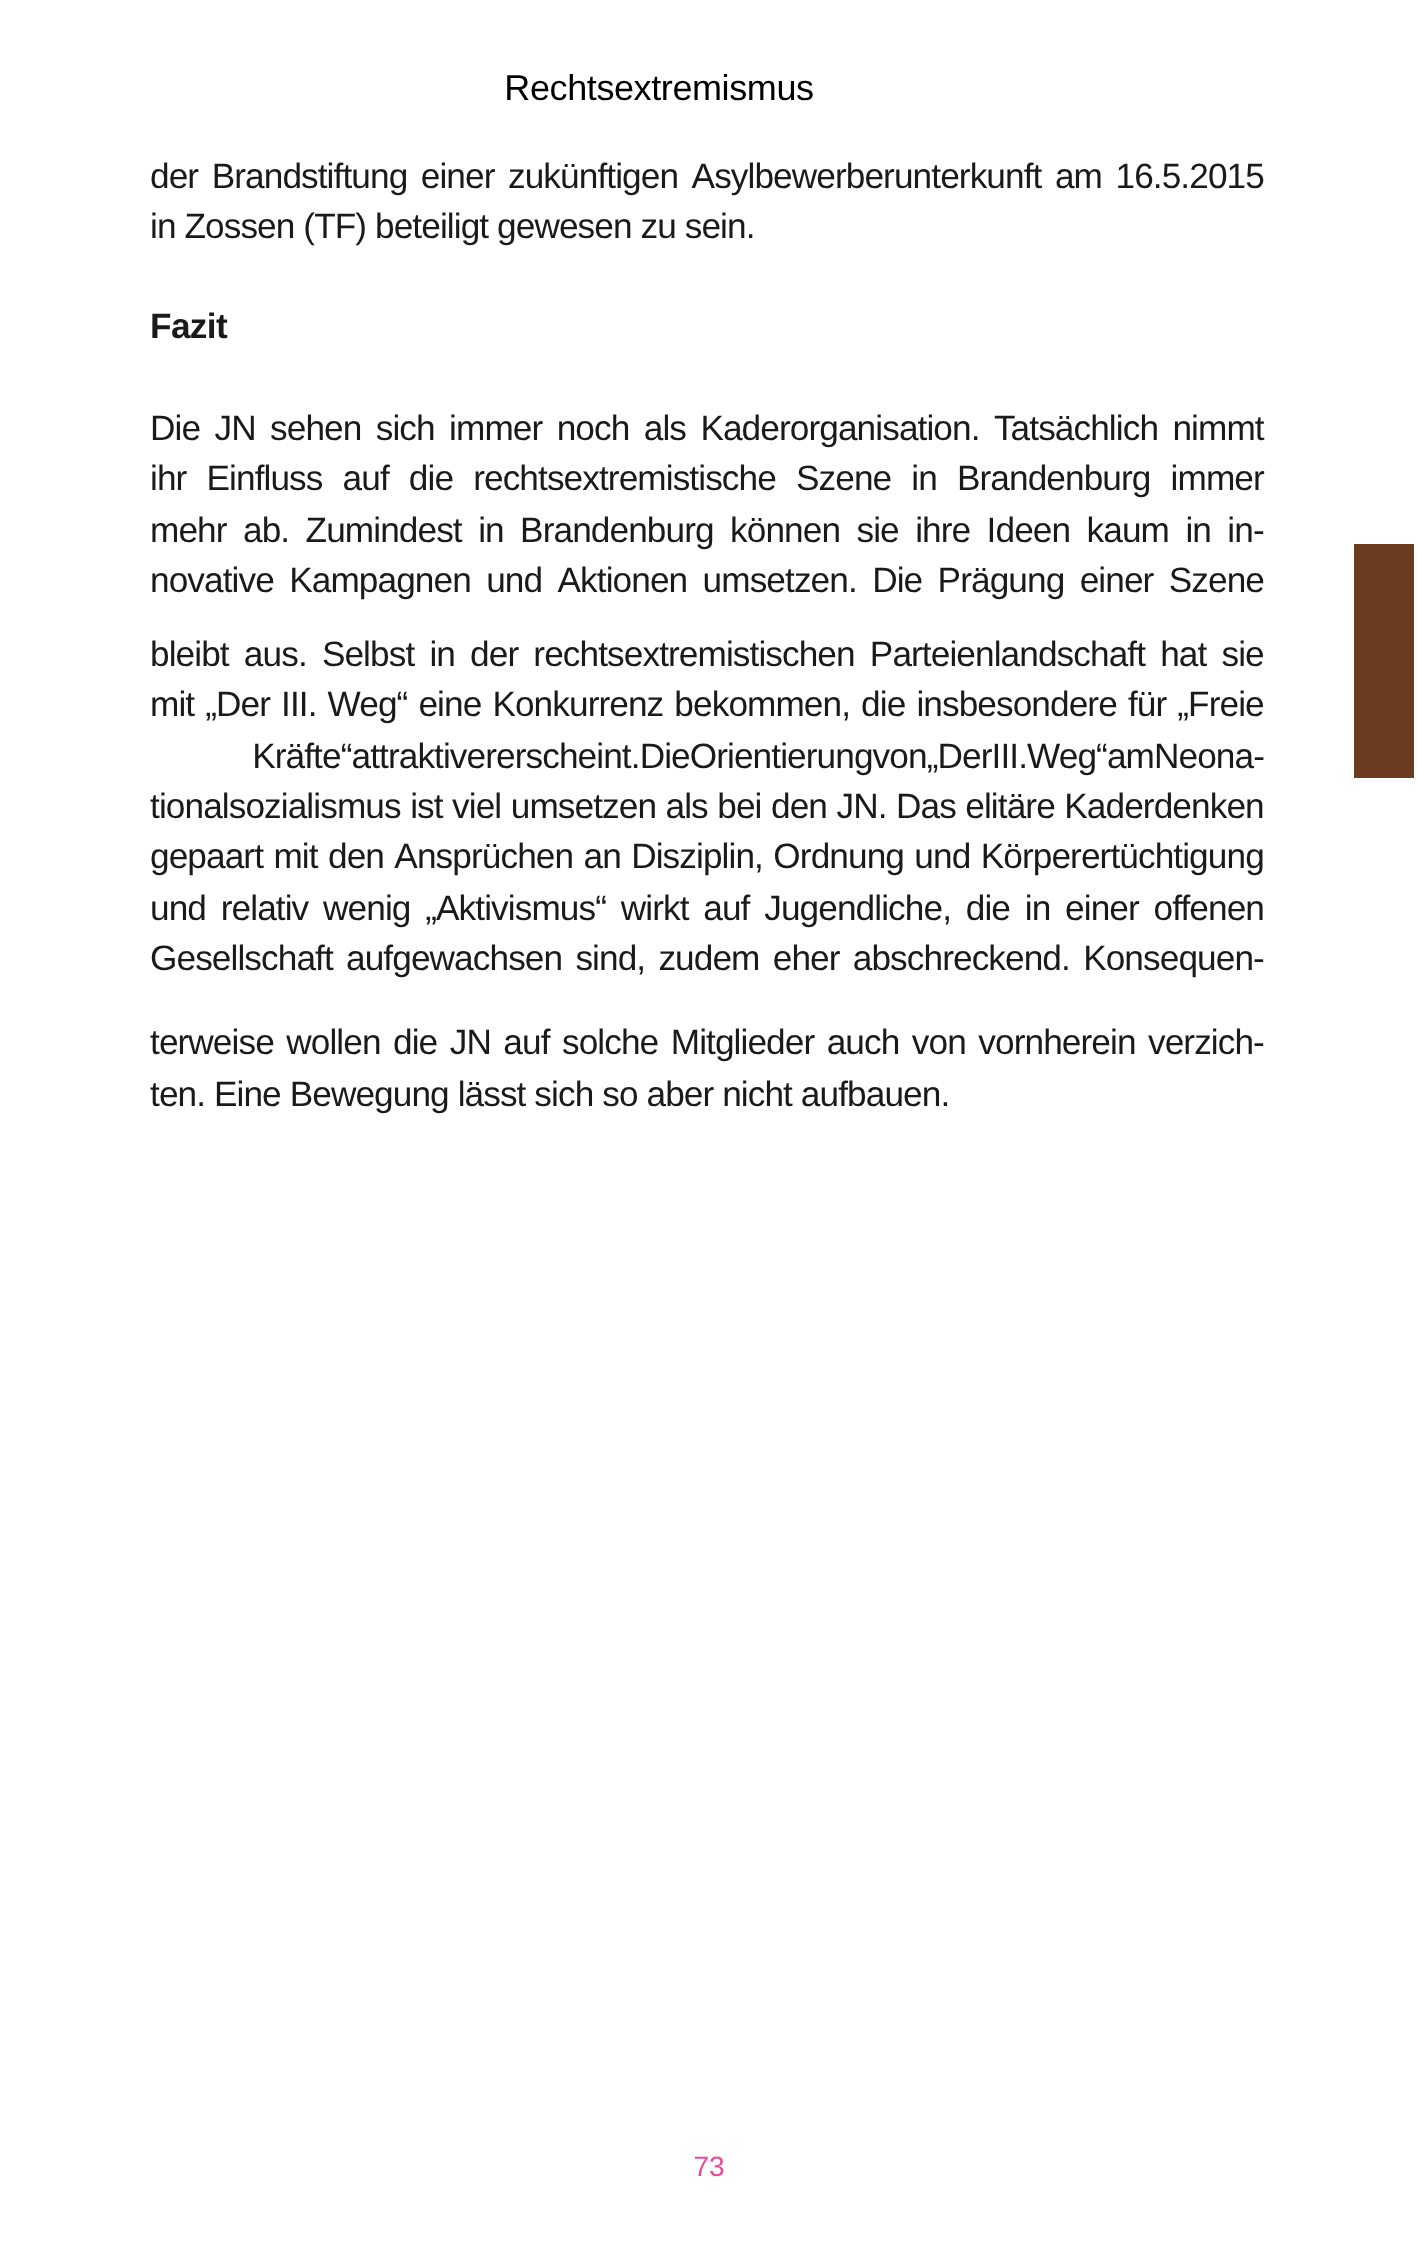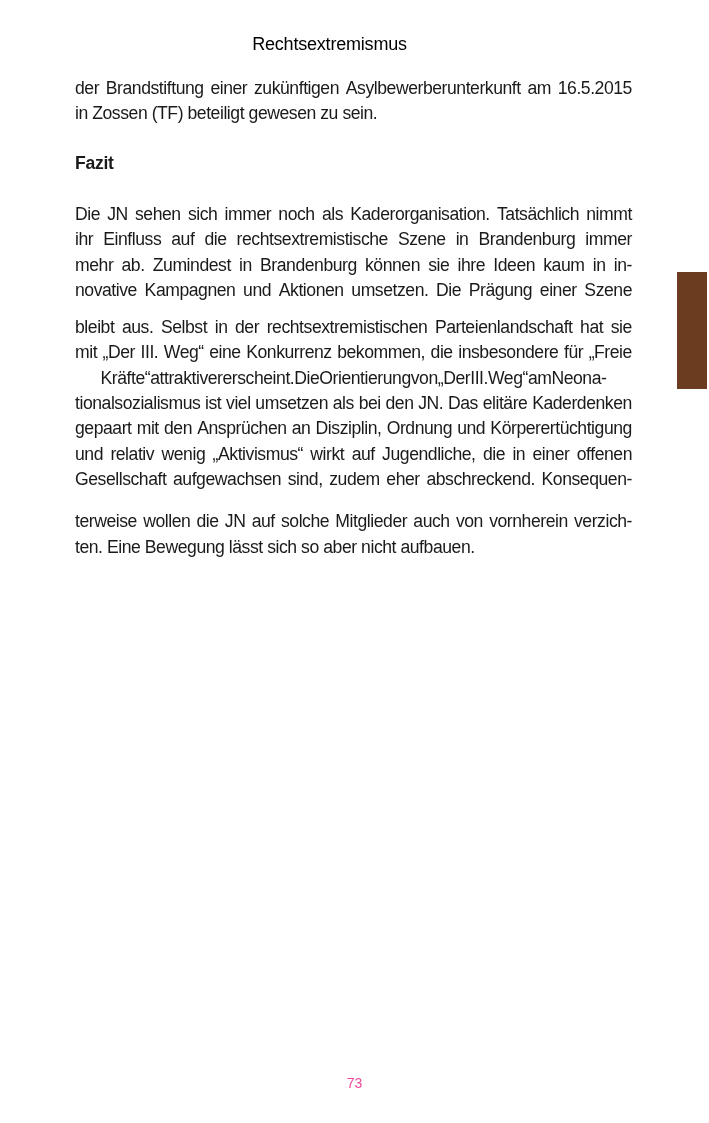--- a/index.html
+++ b/index.html
@@ -108,21 +108,21 @@
         <span>III.</span>
         <span>Weg“</span>
         <span>eine</span>
         <span>Konkurrenz</span>
         <span>bekommen,</span>
         <span>die</span>
         <span>insbesondere</span>
         <span>für</span>
         <span>„Freie</span>
       </span>
-    <span class="line" style="display: flex; justify-content: center;">
+    <span class="line" style="display: flex; justify-content: flex-end;">
         <span>Kräfte“</span>
         <span>attraktiver</span>
         <span>erscheint.</span>
         <span>Die</span>
         <span>Orientierung</span>
         <span>von</span>
         <span>„Der</span>
         <span>III.</span>
         <span>Weg“</span>
         <span>am</span>

